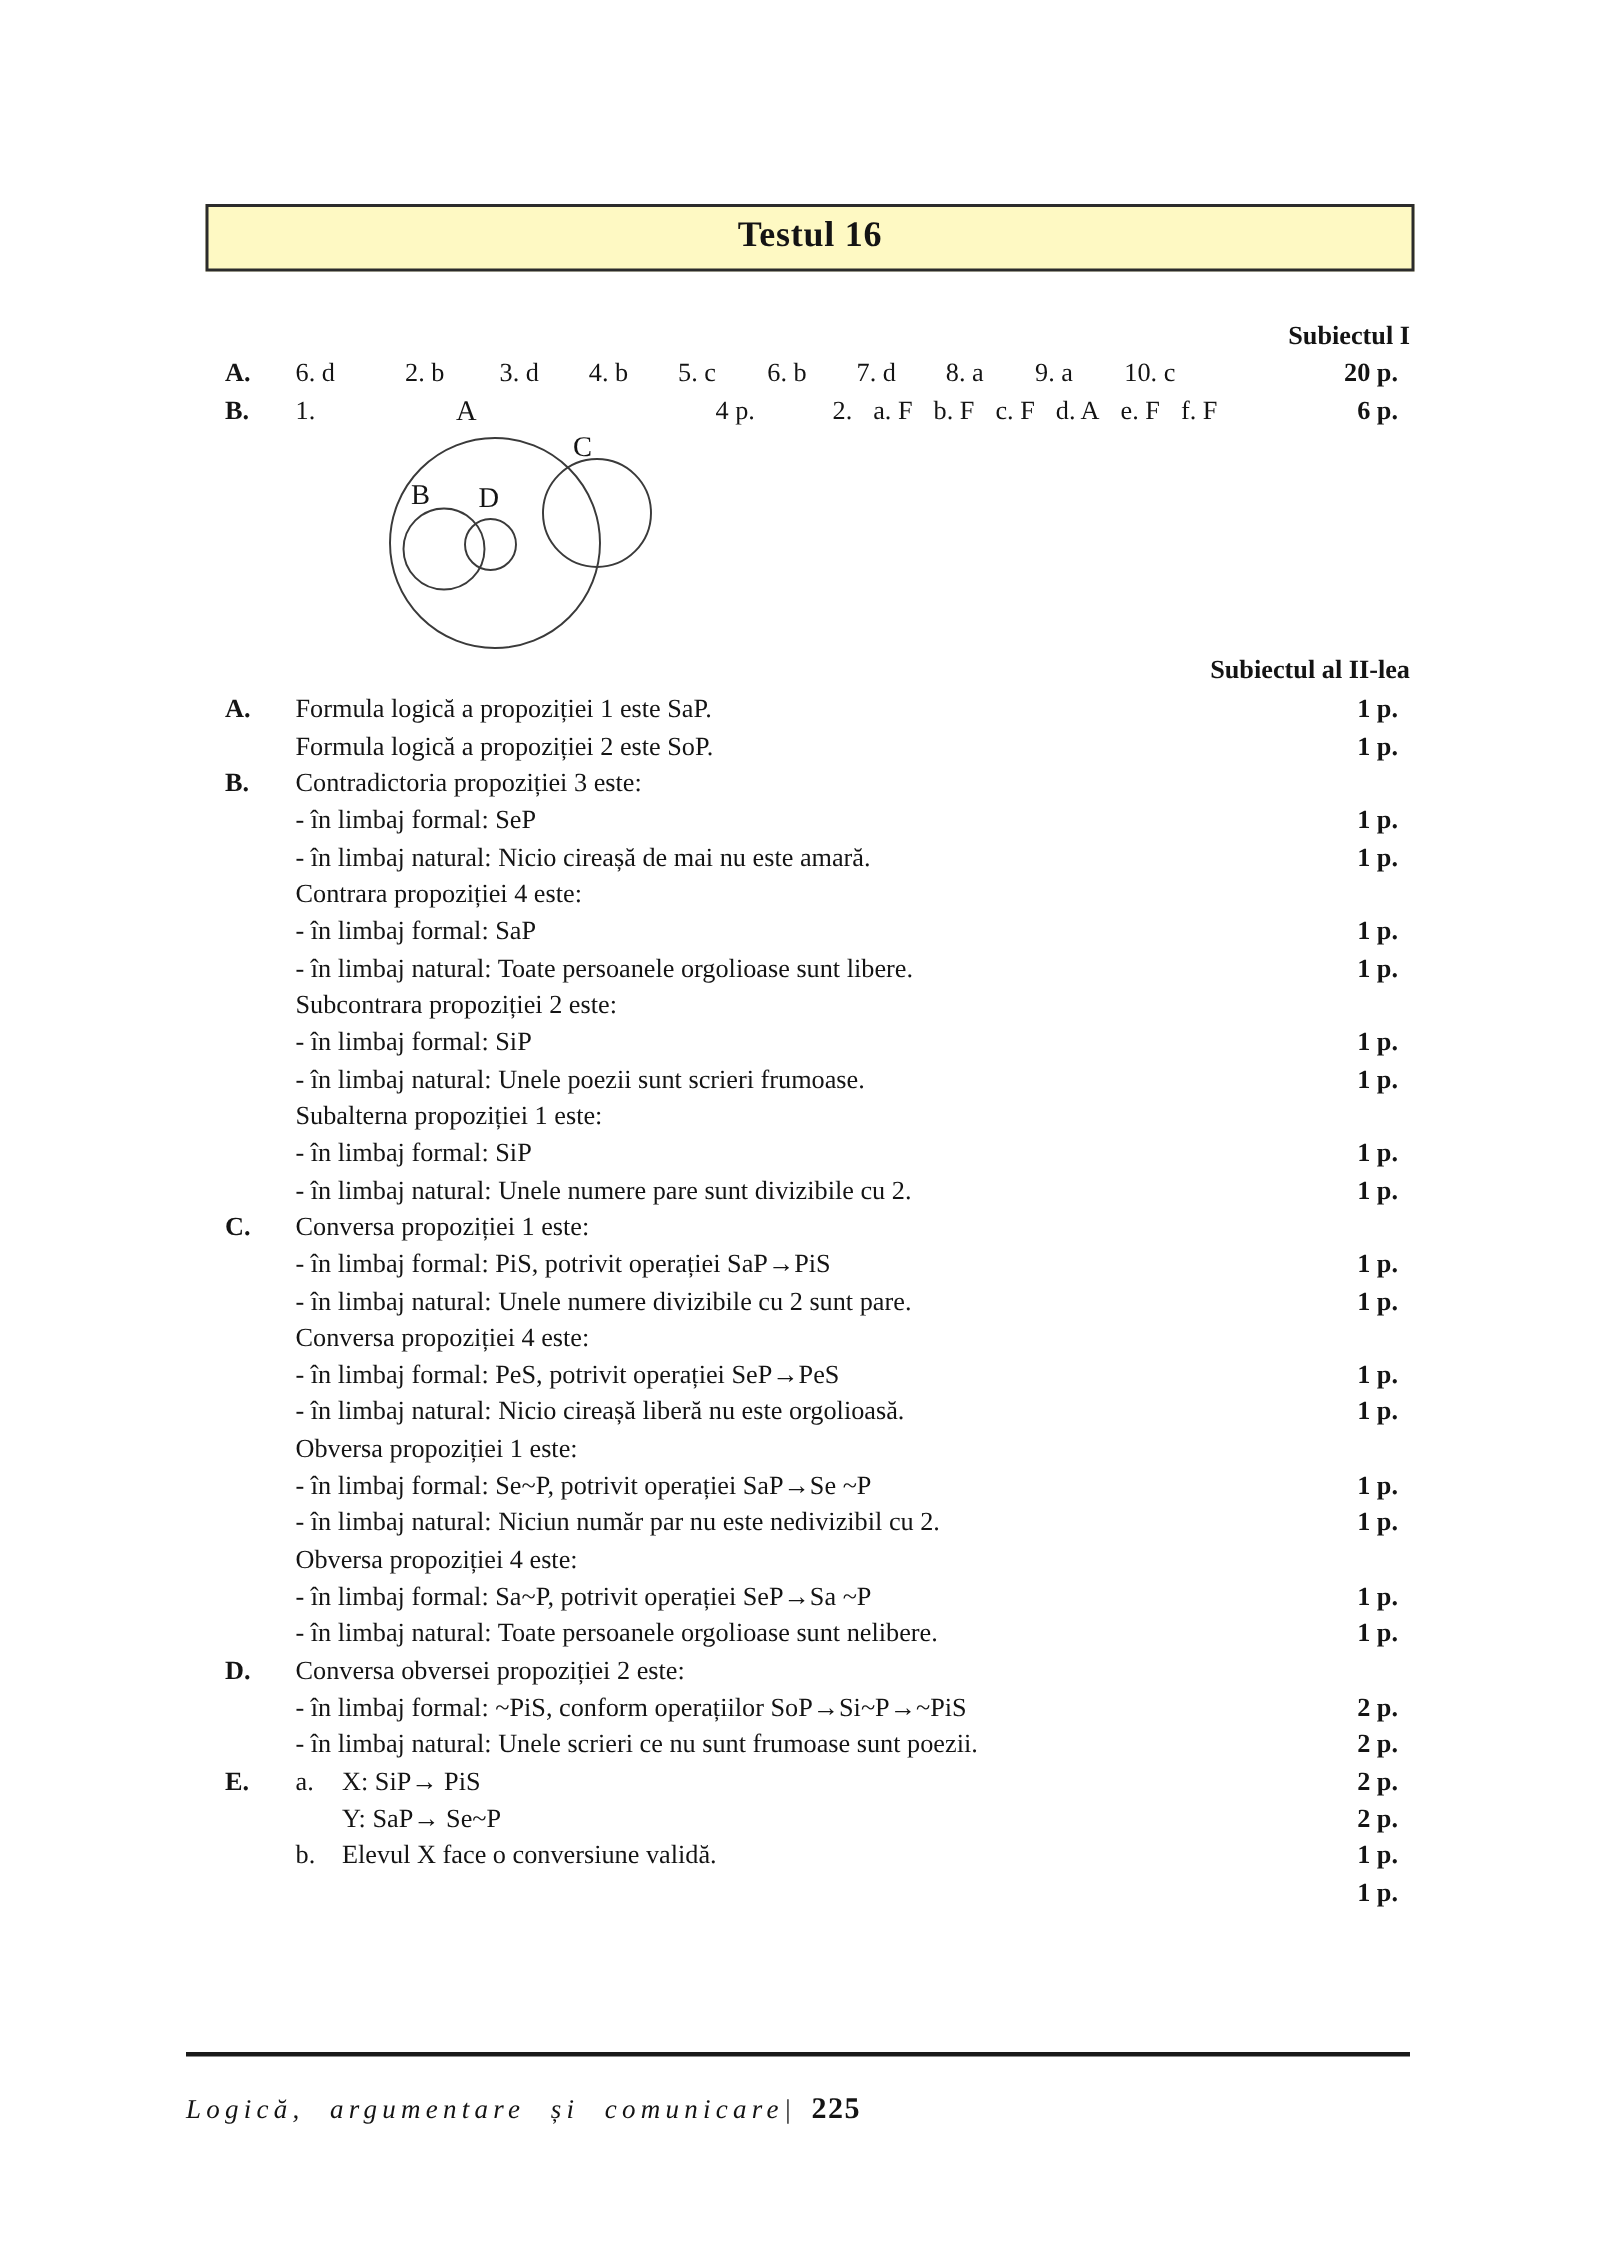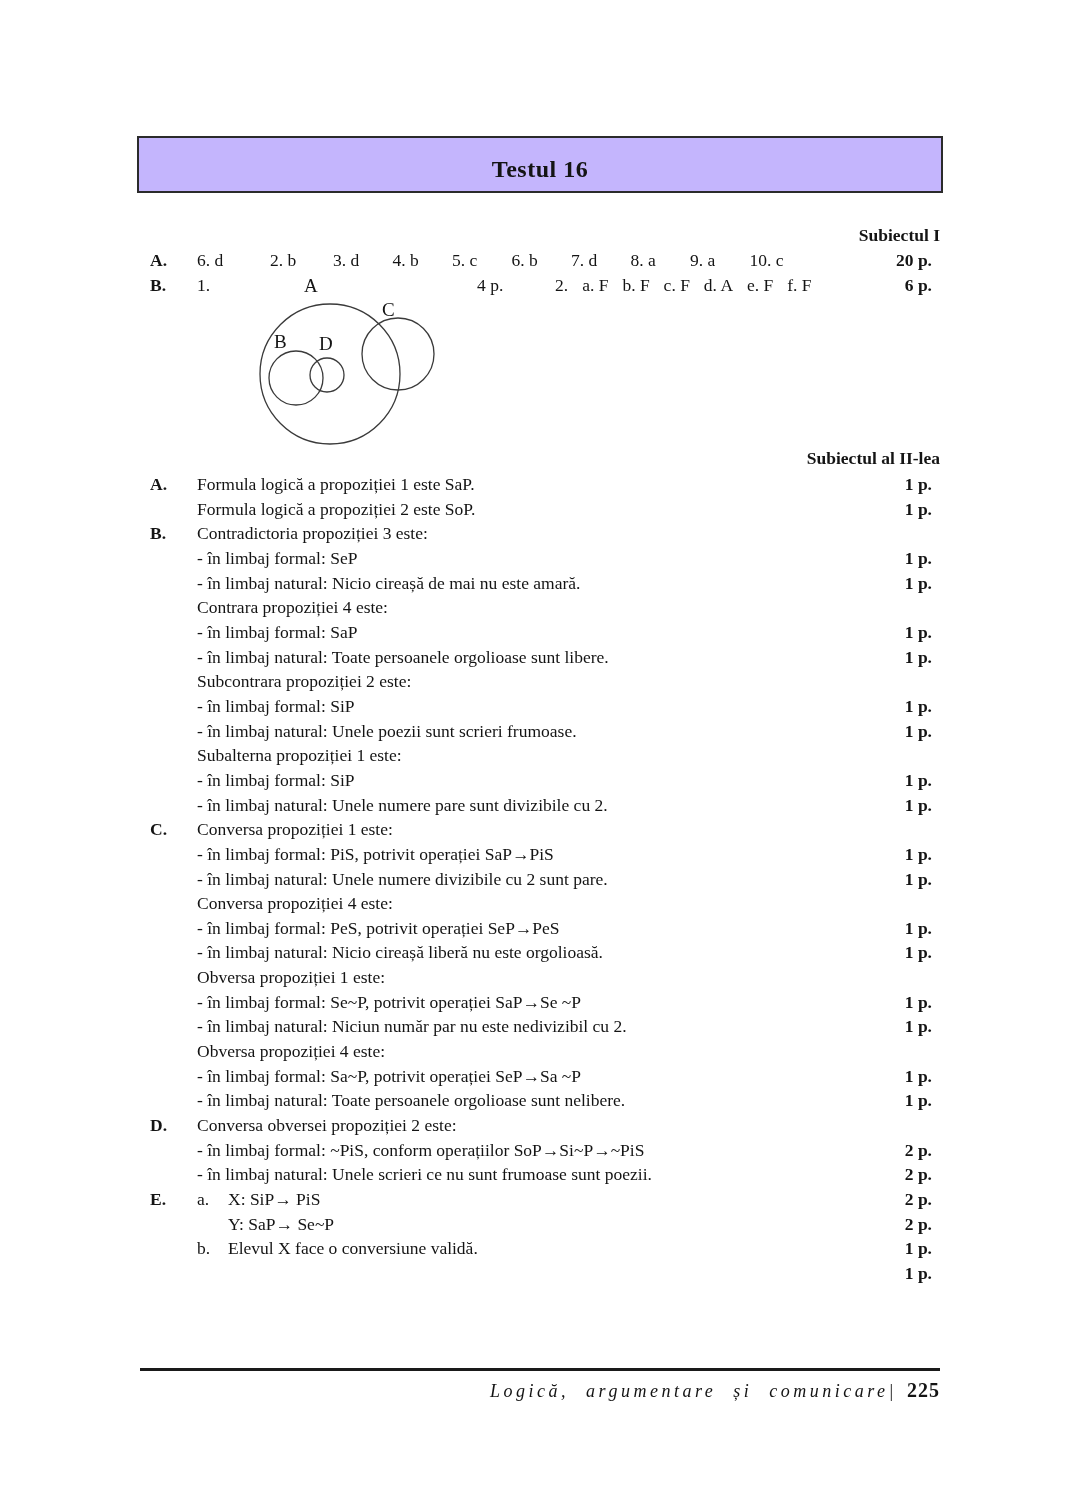--- a/index.html
+++ b/index.html
@@ -4,22 +4,22 @@
 <style>
   * { margin:0; padding:0; box-sizing:border-box; }
   html,body { background:#ffffff; }
   .page {
     width:1080px; height:1501px; position:relative; margin:0 auto;
     background:#ffffff; color:#141414;
     font-family:"Liberation Serif", serif; font-size:17.5px; overflow:hidden;
   }
   .title-box {
     margin:136px 137px 0 137px;
-    border:2px solid #2b2b2b; background:#c4b5fd;
-    text-align:center; padding:18px 0 8px 0;
+    border:2px solid #2b2b2b; background:#fef9c3;
+    text-align:center; padding:6px 0 8px 0;
   }
   .title-box .title { font-size:24px; font-weight:bold; letter-spacing:0.5px; }
   .content { margin:0 140px; }
   .sec-heading { margin-left:57px; font-weight:bold; line-height:25px;text-align:right; }
   .s1-heading { margin-top:30px; }
   .s2-heading { margin-top:2px; margin-bottom:1px; }
   .row1, .row2 { display:flex; line-height:25px; padding-right:8px; }
   .row2 { line-height:24.65px; }
   .letter { width:57px; padding-left:10px; font-weight:bold; flex-shrink:0; }
   .answers { display:flex; }
@@ -31,22 +31,22 @@
   .rowB-item1 { width:280px; flex-shrink:0; }
   .rowB-points1 { width:78px; flex-shrink:0; font-weight:normal; }
   .tokens { display:flex; gap:14px; }
   .diagram { position:relative; height:146px; }
   .diagram svg { position:absolute; left:98px; top:-24px; }
   .diagram text { font-family:"Liberation Serif", serif; font-size:19px; fill:#141414; }
   .diagram circle { fill:none; stroke:#3a3a3a; stroke-width:1.3; }
   .content2 { display:flex; }
   .sub { width:31px; flex-shrink:0; }
   .footer {
-    position:absolute; left:140px; right:140px; top:1368px;
-    border-top:3px solid #1a1a1a; padding-top:8px; text-align:right;
+    position:absolute; left:124px; right:140px; top:1368px;
+    border-top:3px solid #1a1a1a; padding-top:24px; 
   }
   .footer-title { font-style:italic; font-size:18px; letter-spacing:3.5px; word-spacing:9px; }
   .footer-page { font-weight:bold; font-size:20px; margin-left:10px; letter-spacing:1px; font-style:normal; }
 </style>
 </head>
 <body>
 
 <div class="page">
 
   <div class="title-box">

